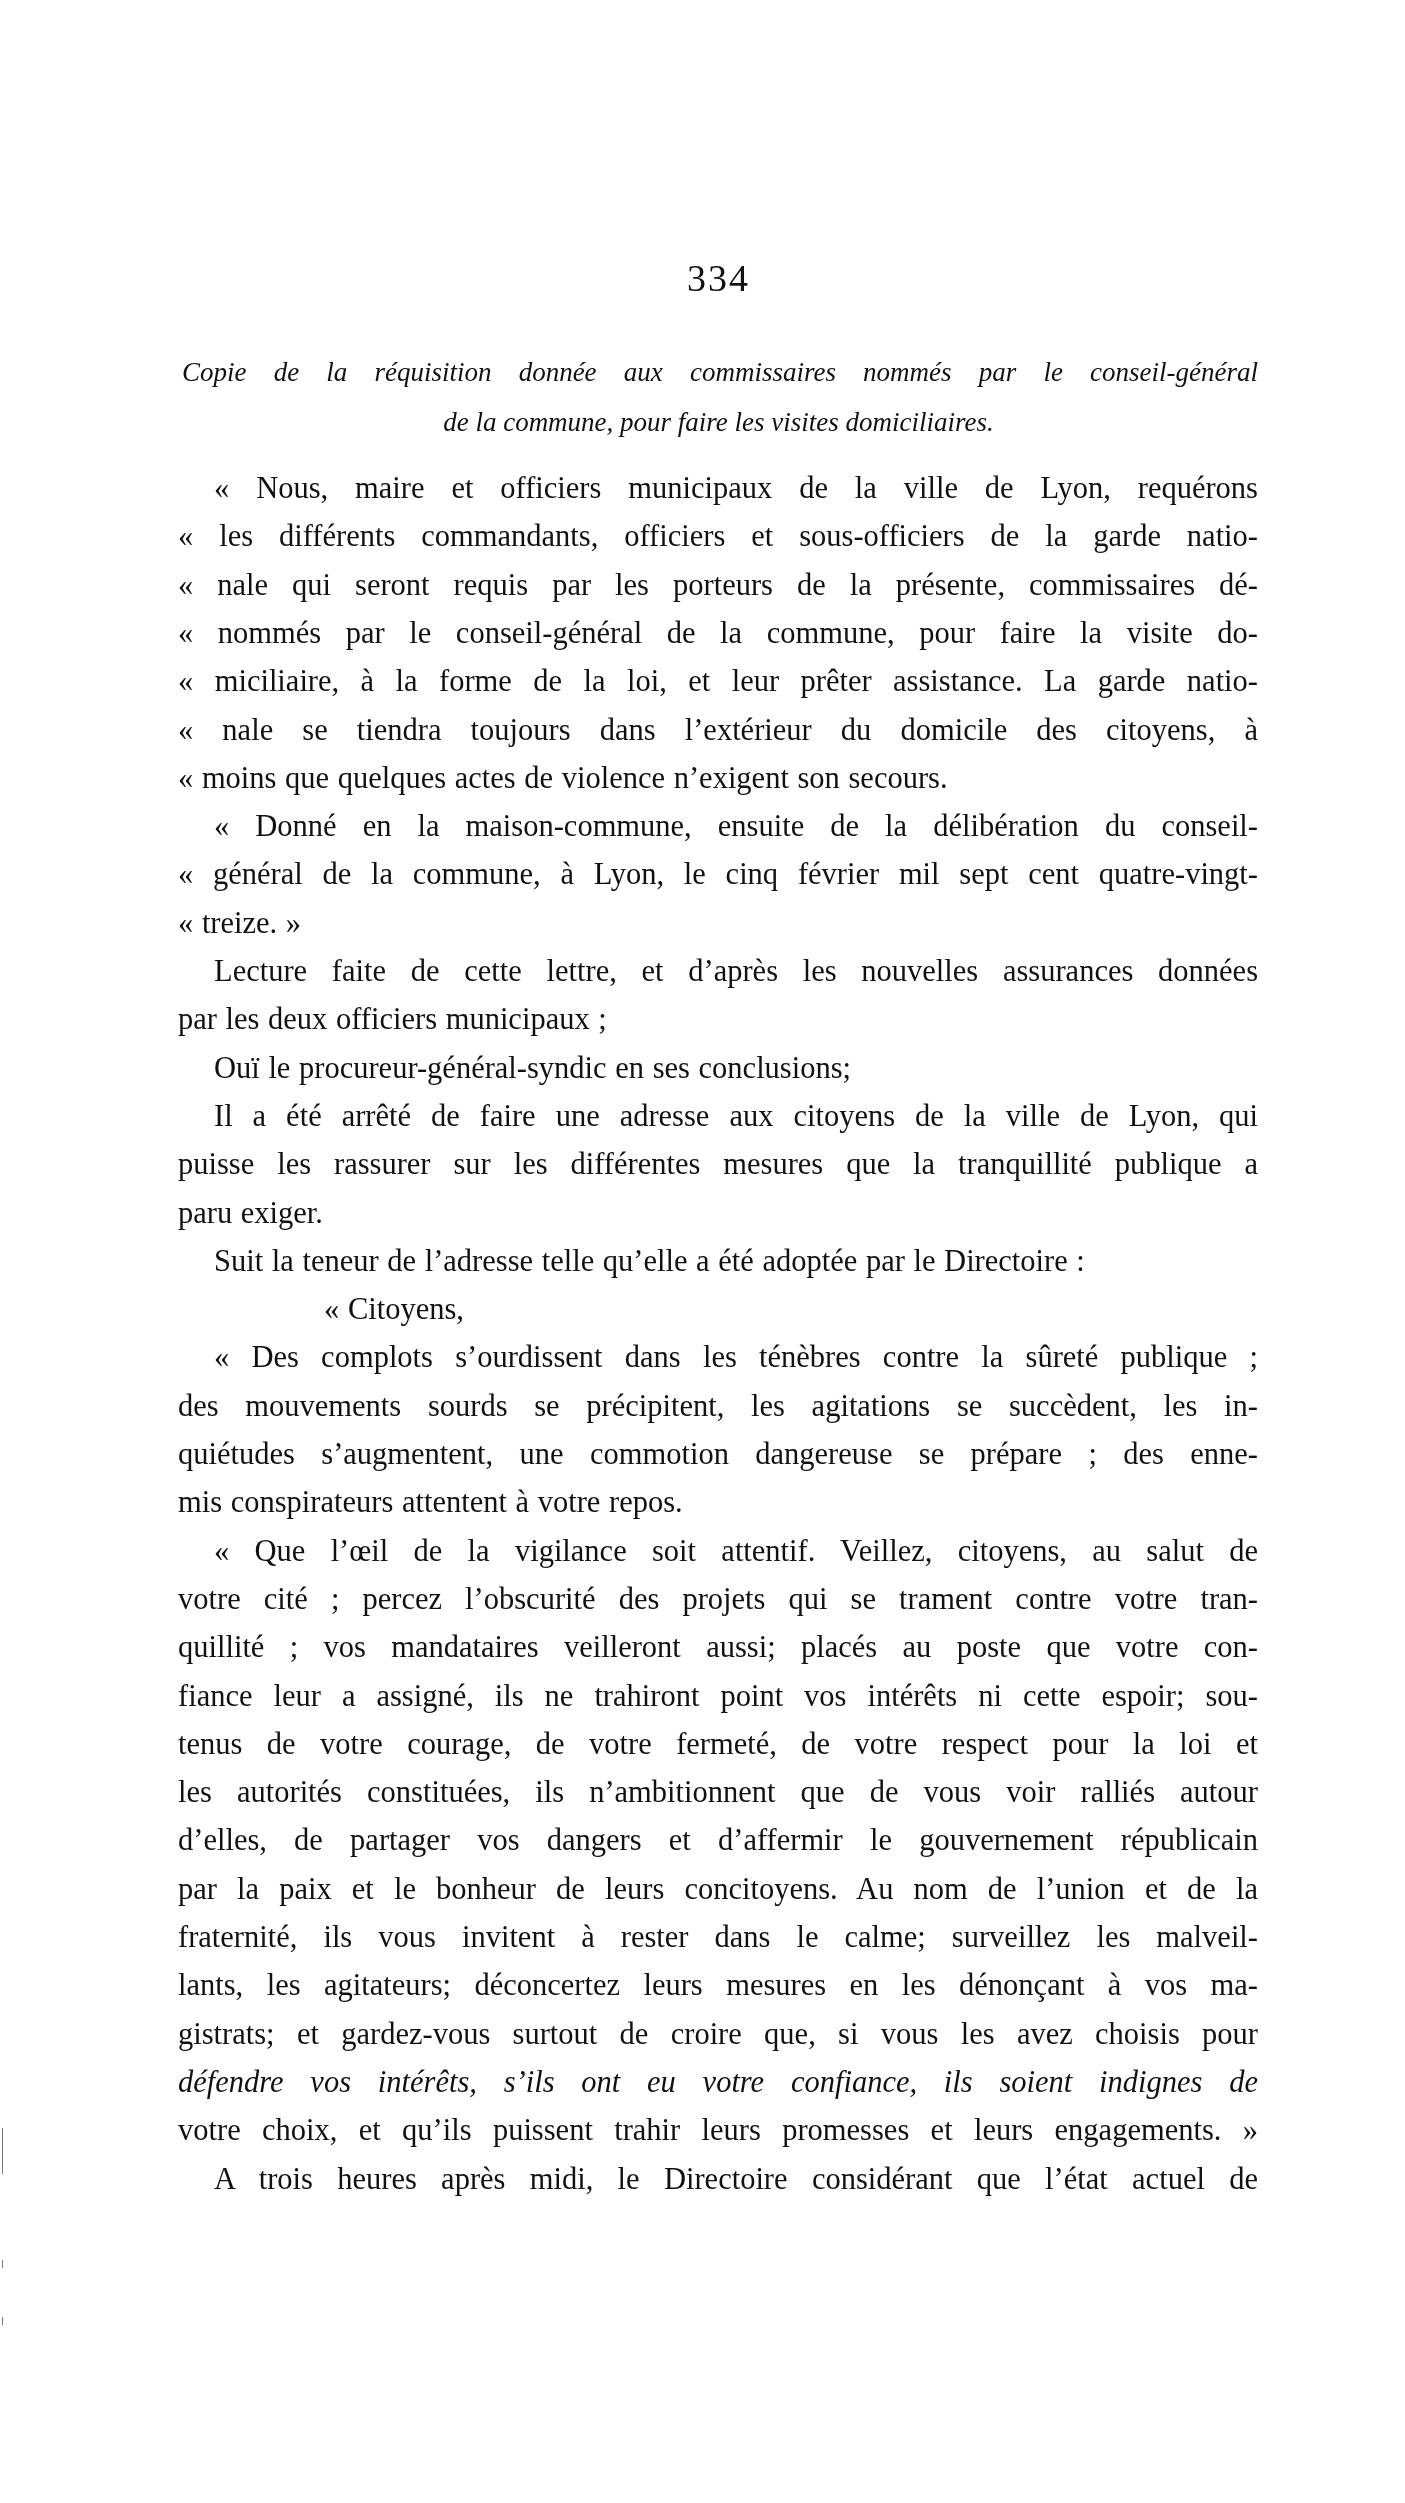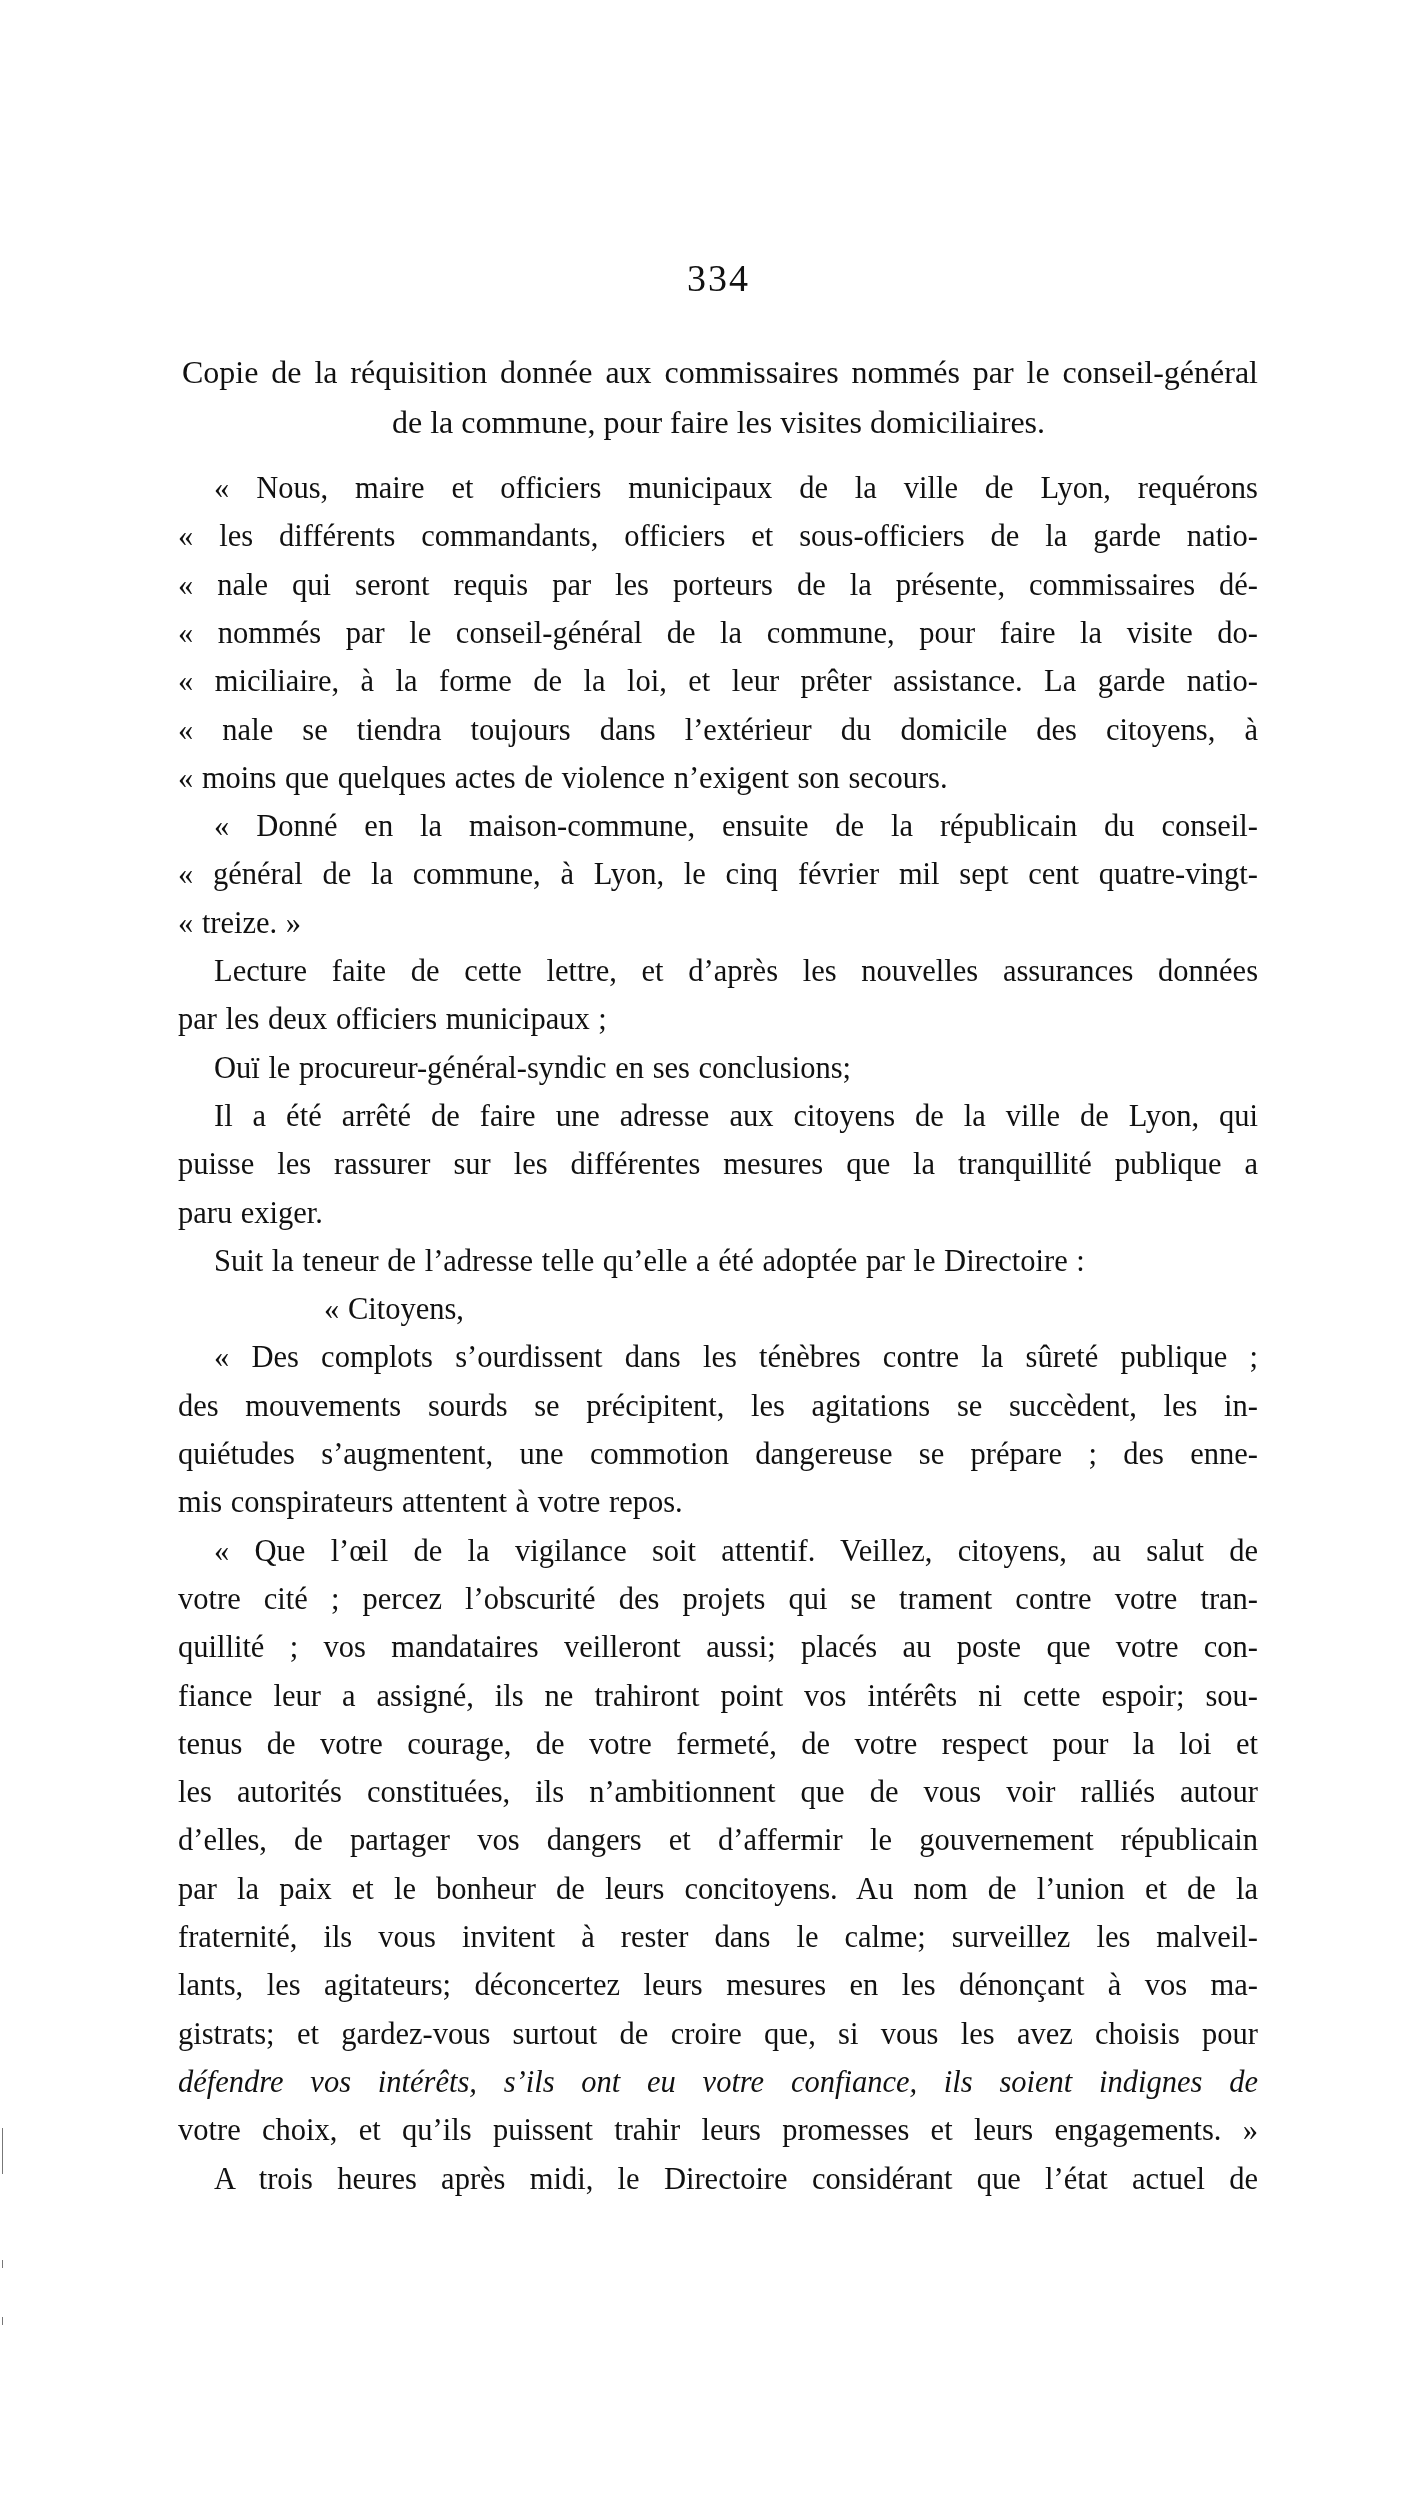--- a/index.html
+++ b/index.html
@@ -20,21 +20,22 @@
     left: 0;
     width: 1437px;
     top: 258px;
     text-align: center;
     font-size: 38px;
     letter-spacing: 2px;
     line-height: 40px;
   }
   .heading-line {
     position: absolute;
-    font-size: 32px;
+    font-style: italic;
+    font-size: 27px;
     line-height: 40px;
     white-space: nowrap;
   }
   .heading-1 { left: 182px; top: 352px; width: 1076px; text-align: justify; text-align-last: justify; }
   .heading-2 { left: 0; width: 1437px; top: 402px; text-align: center; }
 
   .line {
     position: absolute;
     font-size: 30.5px;
     line-height: 40px;
@@ -61,21 +62,21 @@
 <div class="heading-line heading-2">de la commune, pour faire les visites domiciliaires.</div>
 
 <div id="body-text">
     <div class="line" style="left: 214px; width: 1044px; top: 468px;">« Nous, maire et officiers municipaux de la ville de Lyon, requérons</div>
     <div class="line" style="left: 178px; width: 1080px; top: 516.3px;">« les différents commandants, officiers et sous-officiers de la garde natio-</div>
     <div class="line" style="left: 178px; width: 1080px; top: 564.6px;">« nale qui seront requis par les porteurs de la présente, commissaires dé-</div>
     <div class="line" style="left: 178px; width: 1080px; top: 612.9px;">« nommés par le conseil-général de la commune, pour faire la visite do-</div>
     <div class="line" style="left: 178px; width: 1080px; top: 661.2px;">« miciliaire, à la forme de la loi, et leur prêter assistance. La garde natio-</div>
     <div class="line" style="left: 178px; width: 1080px; top: 709.5px;">« nale se tiendra toujours dans l’extérieur du domicile des citoyens, à</div>
     <div class="line last" style="left: 178px; width: 1080px; top: 757.8px;">« moins que quelques actes de violence n’exigent son secours.</div>
-    <div class="line" style="left: 214px; width: 1044px; top: 806.1px;">« Donné en la maison-commune, ensuite de la républicain du conseil-</div>
+    <div class="line" style="left: 214px; width: 1044px; top: 806.1px;">« Donné en la maison-commune, ensuite de la délibération du conseil-</div>
     <div class="line" style="left: 178px; width: 1080px; top: 854.4px;">« général de la commune, à Lyon, le cinq février mil sept cent quatre-vingt-</div>
     <div class="line last" style="left: 178px; width: 1080px; top: 902.7px;">« treize. »</div>
     <div class="line" style="left: 214px; width: 1044px; top: 951px;">Lecture faite de cette lettre, et d’après les nouvelles assurances données</div>
     <div class="line last" style="left: 178px; width: 1080px; top: 999.3px;">par les deux officiers municipaux ;</div>
     <div class="line last" style="left: 214px; width: 1044px; top: 1047.6px;">Ouï le procureur-général-syndic en ses conclusions;</div>
     <div class="line" style="left: 214px; width: 1044px; top: 1095.9px;">Il a été arrêté de faire une adresse aux citoyens de la ville de Lyon, qui</div>
     <div class="line" style="left: 178px; width: 1080px; top: 1144.2px;">puisse les rassurer sur les différentes mesures que la tranquillité publique a</div>
     <div class="line last" style="left: 178px; width: 1080px; top: 1192.5px;">paru exiger.</div>
     <div class="line last" style="left: 214px; width: 1044px; top: 1240.8px;">Suit la teneur de l’adresse telle qu’elle a été adoptée par le Directoire :</div>
     <div class="line last" style="left: 324px; width: 934px; top: 1289.1px;">« Citoyens,</div>

